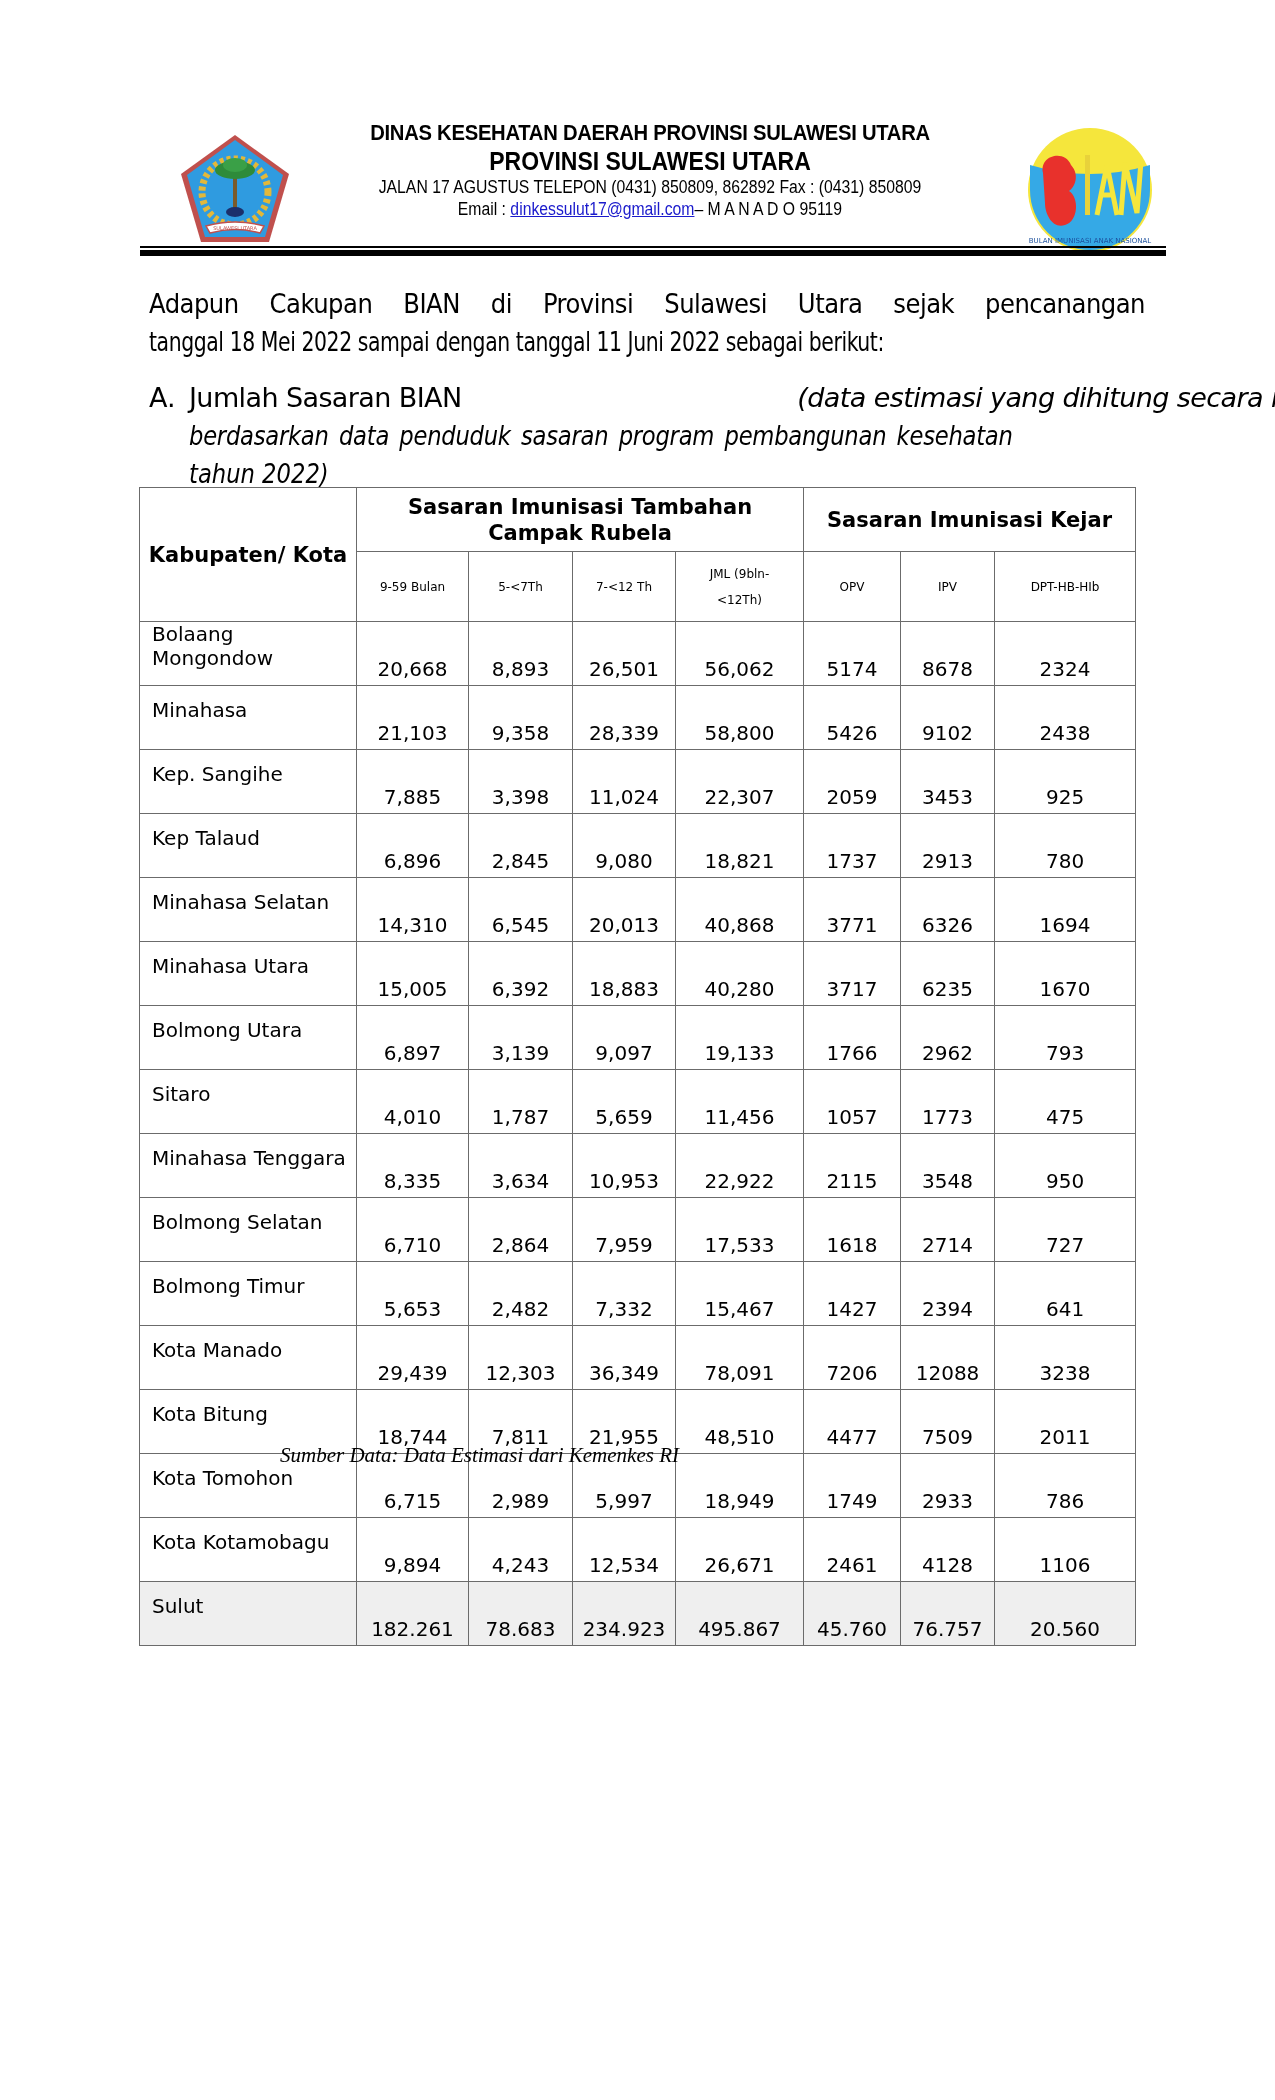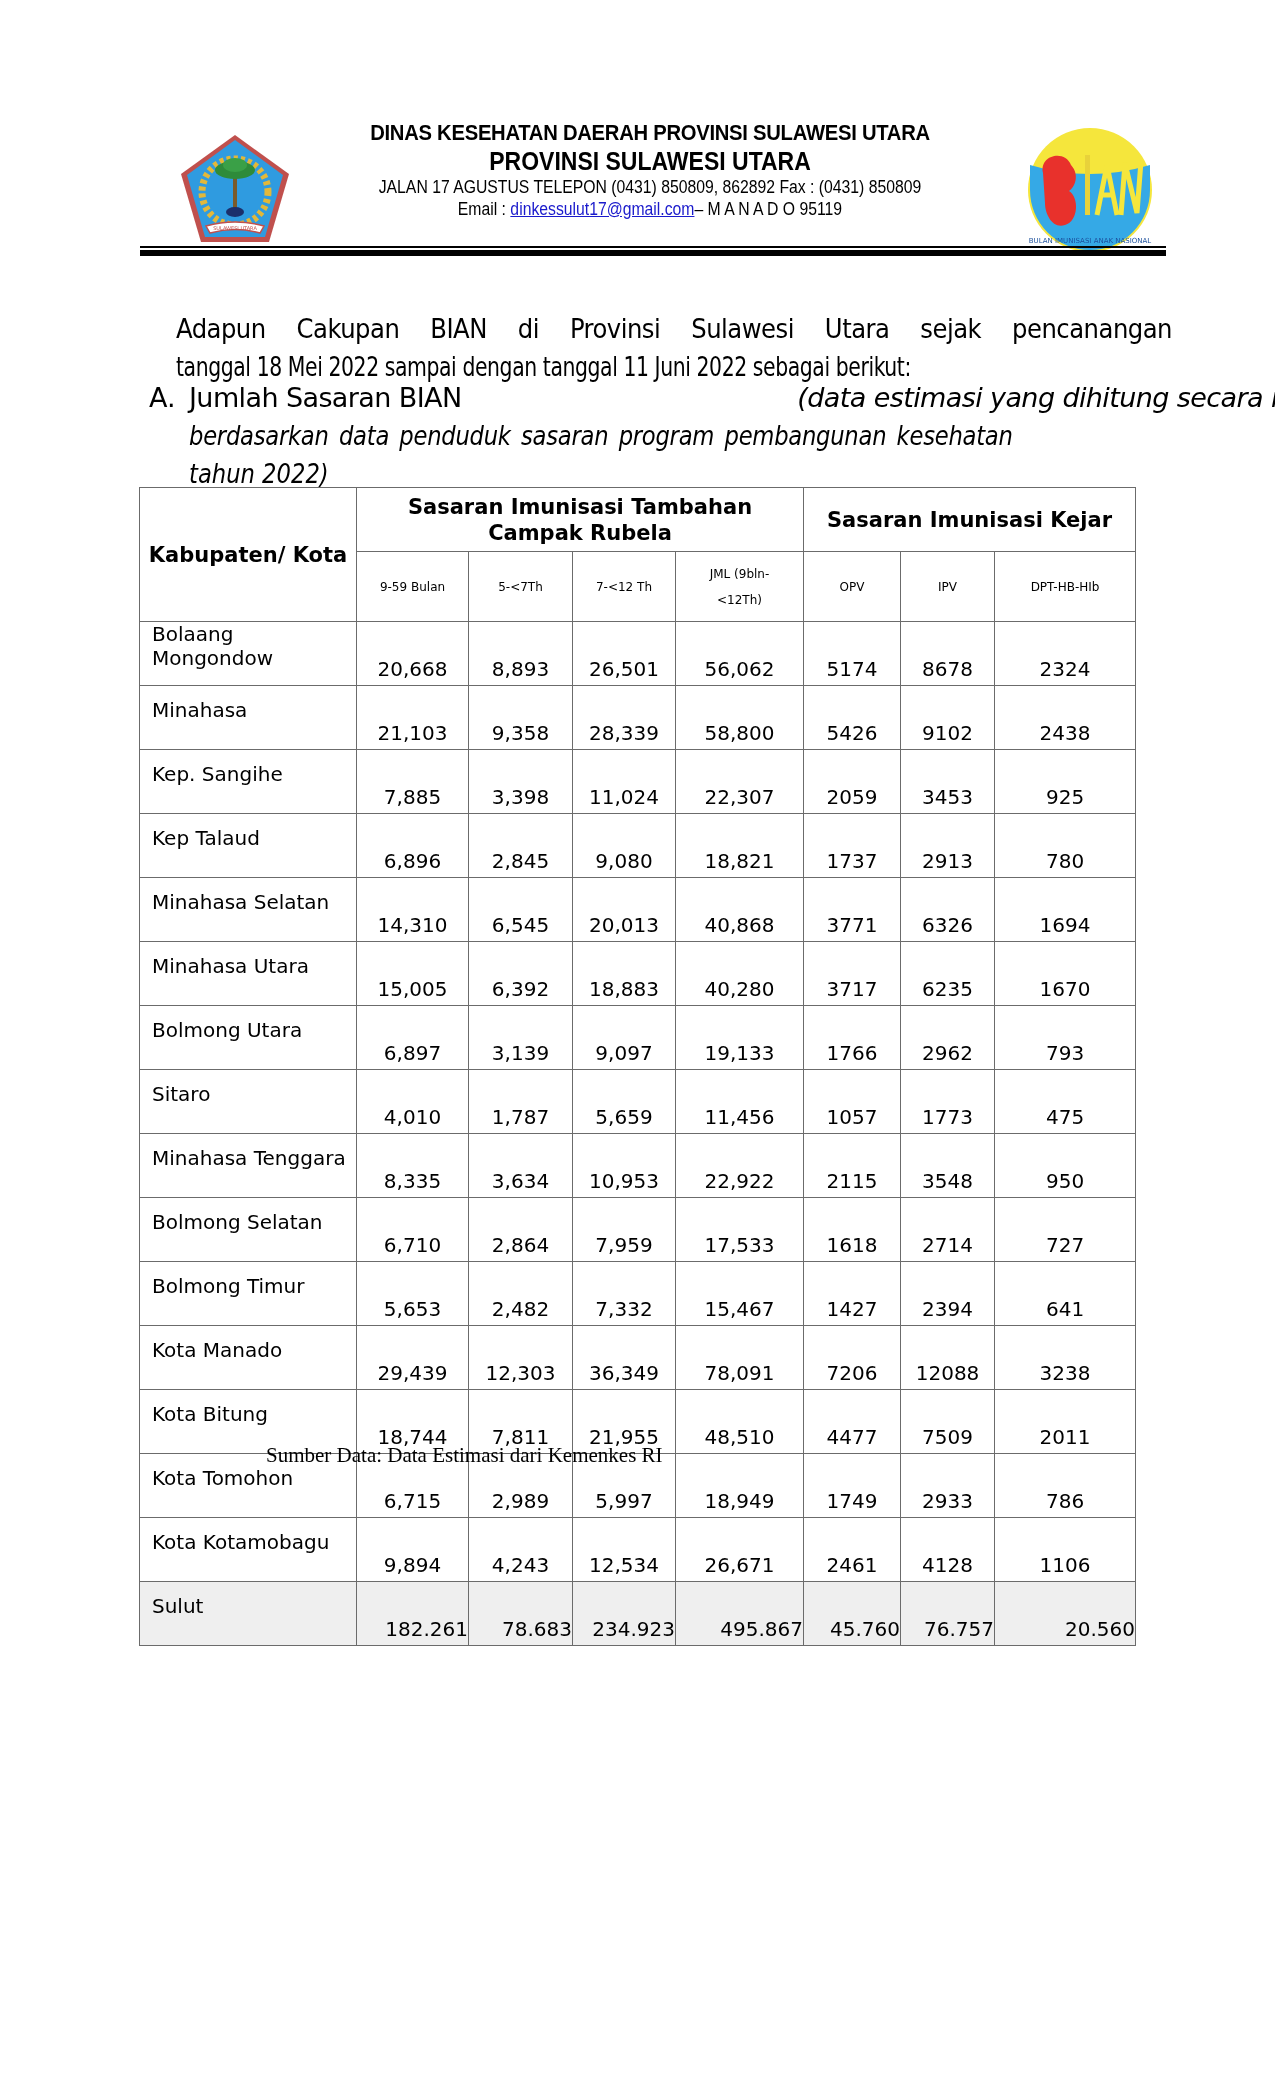--- a/index.html
+++ b/index.html
@@ -13,41 +13,41 @@
   .lh-line2 { font-size: 25px; font-weight: bold; line-height: 30px; transform: scaleX(0.92); }
   .lh-line3 { font-size: 17.5px; line-height: 22px; transform: scaleX(0.9); }
   .lh-line4 { font-size: 17.5px; line-height: 22px; transform: scaleX(0.9); }
   .lh-link { color: #1a1acc; text-decoration: underline; }
   .rule-thin { position: absolute; left: 140px; width: 1026px; top: 246px; height: 2px; background: #000; }
   .rule-thick { position: absolute; left: 140px; width: 1026px; top: 250px; height: 6px; background: #000; }
 
   
   .para { position: absolute; left: 149px; width: 996px; font-size: 27px; line-height: 38px; font-family: "DejaVu Sans Condensed", "DejaVu Sans", sans-serif; }
   .para-line { display: block; text-align: justify; text-align-last: justify; white-space: nowrap; transform-origin: left center; }
-  .p1 { top: 310px; margin-left: 27px; }
+  .p1 { top: 285px; }
   .item-a { position: absolute; left: 149px; top: 379px; width: 996px; font-size: 27px; line-height: 38px; }
   .ia-row { display: flex; }
   .ia-marker { width: 40px; flex: 0 0 40px; }
   .ia-body { flex: 1; }
   .ia-line { display: flex; justify-content: space-between; white-space: nowrap; }
   .ia-line span { display: inline-block; }
   .ital { font-style: italic; }
 
   
   table.data { position: absolute; left: 139px; top: 487px; border-collapse: collapse; table-layout: fixed; width: 997px; font-size: 20px; }
   table.data th, table.data td { border: 1.5px solid #6b6b6b; padding: 0; }
   table.data th { font-weight: normal; text-align: center; vertical-align: middle; line-height: 26px; }
   .hdr-bold { font-weight: bold !important; font-size: 21px; }
   .hdr-group { height: 64px; }
   .hdr-sub { height: 70px; font-size: 12px; }
   table.data td { height: 48px; text-align: center; vertical-align: bottom; padding-bottom: 4px; }
   table.data td.name { text-align: left; padding-left: 12px; vertical-align: middle; padding-bottom: 15px; }
-  tr.total td { background: #efefef; text-align: right; }
-
-  .source { position: absolute; left: 266px; top: 1443px; font-family: "Liberation Serif", serif; font-size: 21px; }
+  tr.total td { background: #efefef; }
+
+  .source { position: absolute; left: 280px; top: 1443px; font-family: "Liberation Serif", serif; font-style: italic; font-size: 21px; }
 </style>
 </head>
 <body>
 
 <div>
   <svg class="logo-left" viewBox="0 0 114 114">
     <polygon points="57,3 111,42 91,110 23,110 3,42" fill="#c0504d"></polygon>
     <polygon points="57,8 105,43 87,105 27,105 9,43" fill="#2f9be0"></polygon>
     <circle cx="57" cy="60" r="33" fill="none" stroke="#e2b83a" stroke-width="7" stroke-dasharray="4 3"></circle>
     <rect x="55" y="38" width="4" height="40" fill="#7a5a2a"></rect>

